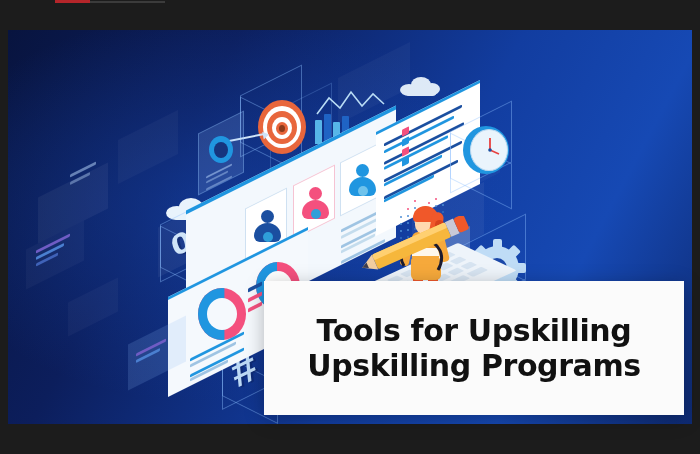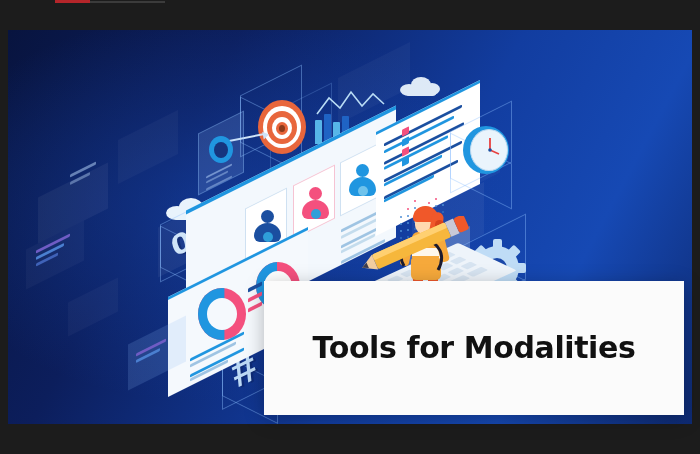--- a/index.html
+++ b/index.html
@@ -448,15 +448,16 @@
   <div style="position:absolute; left:120px; top:300px; width:70px; height:56px;">
     <div class="iso" style="position:absolute;left:0;top:0;width:58px;height:46px;background:rgba(140,185,245,0.18);"></div>
     <div class="line" style="left:8px;top:16px;width:30px;height:3px;background:#6f5cc4; transform:skewY(-26.5deg);"></div>
     <div class="line" style="left:8px;top:24px;width:24px;height:3px;background:#4a7fd0; transform:skewY(-26.5deg);"></div>
   </div>
 
 </div>
 
 <div class="title-card">
   <h1>
-    <span>Tools for Modalities</span><br>
+    <span>Tools for Upskilling</span><br>
+    <span>Upskilling Programs</span>
   </h1>
 </div>
 
 </body></html>

